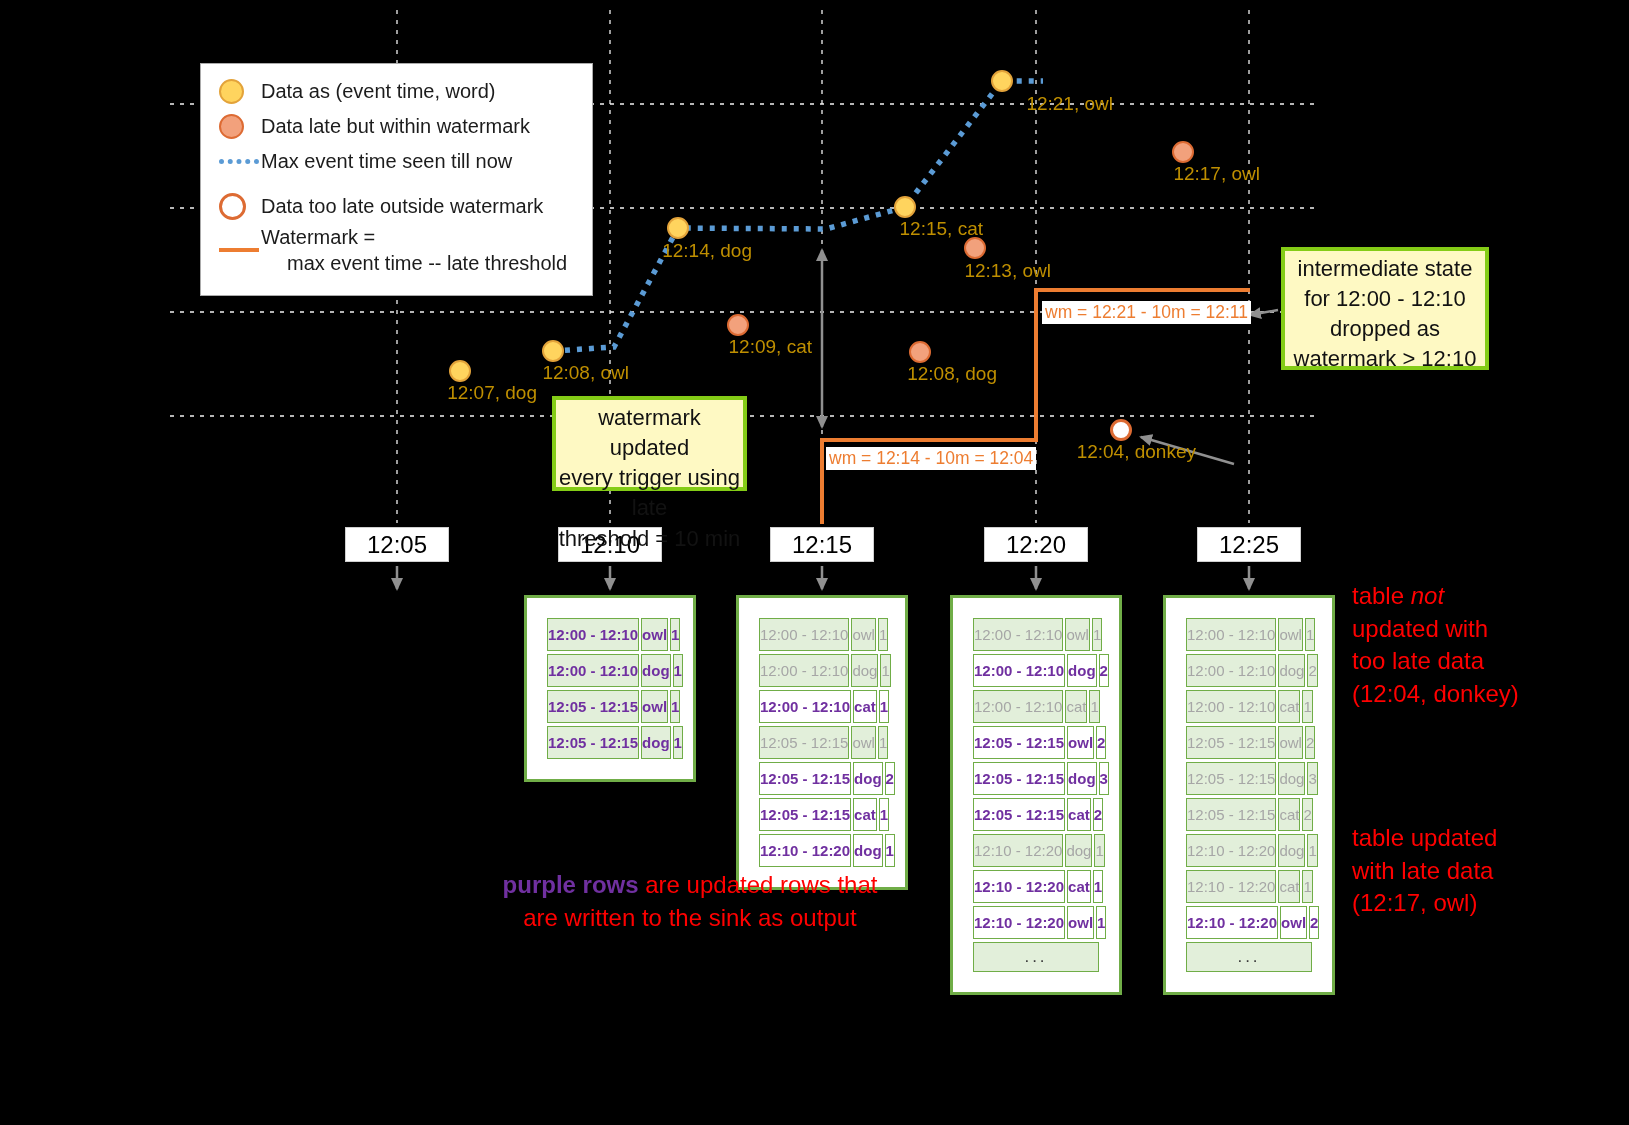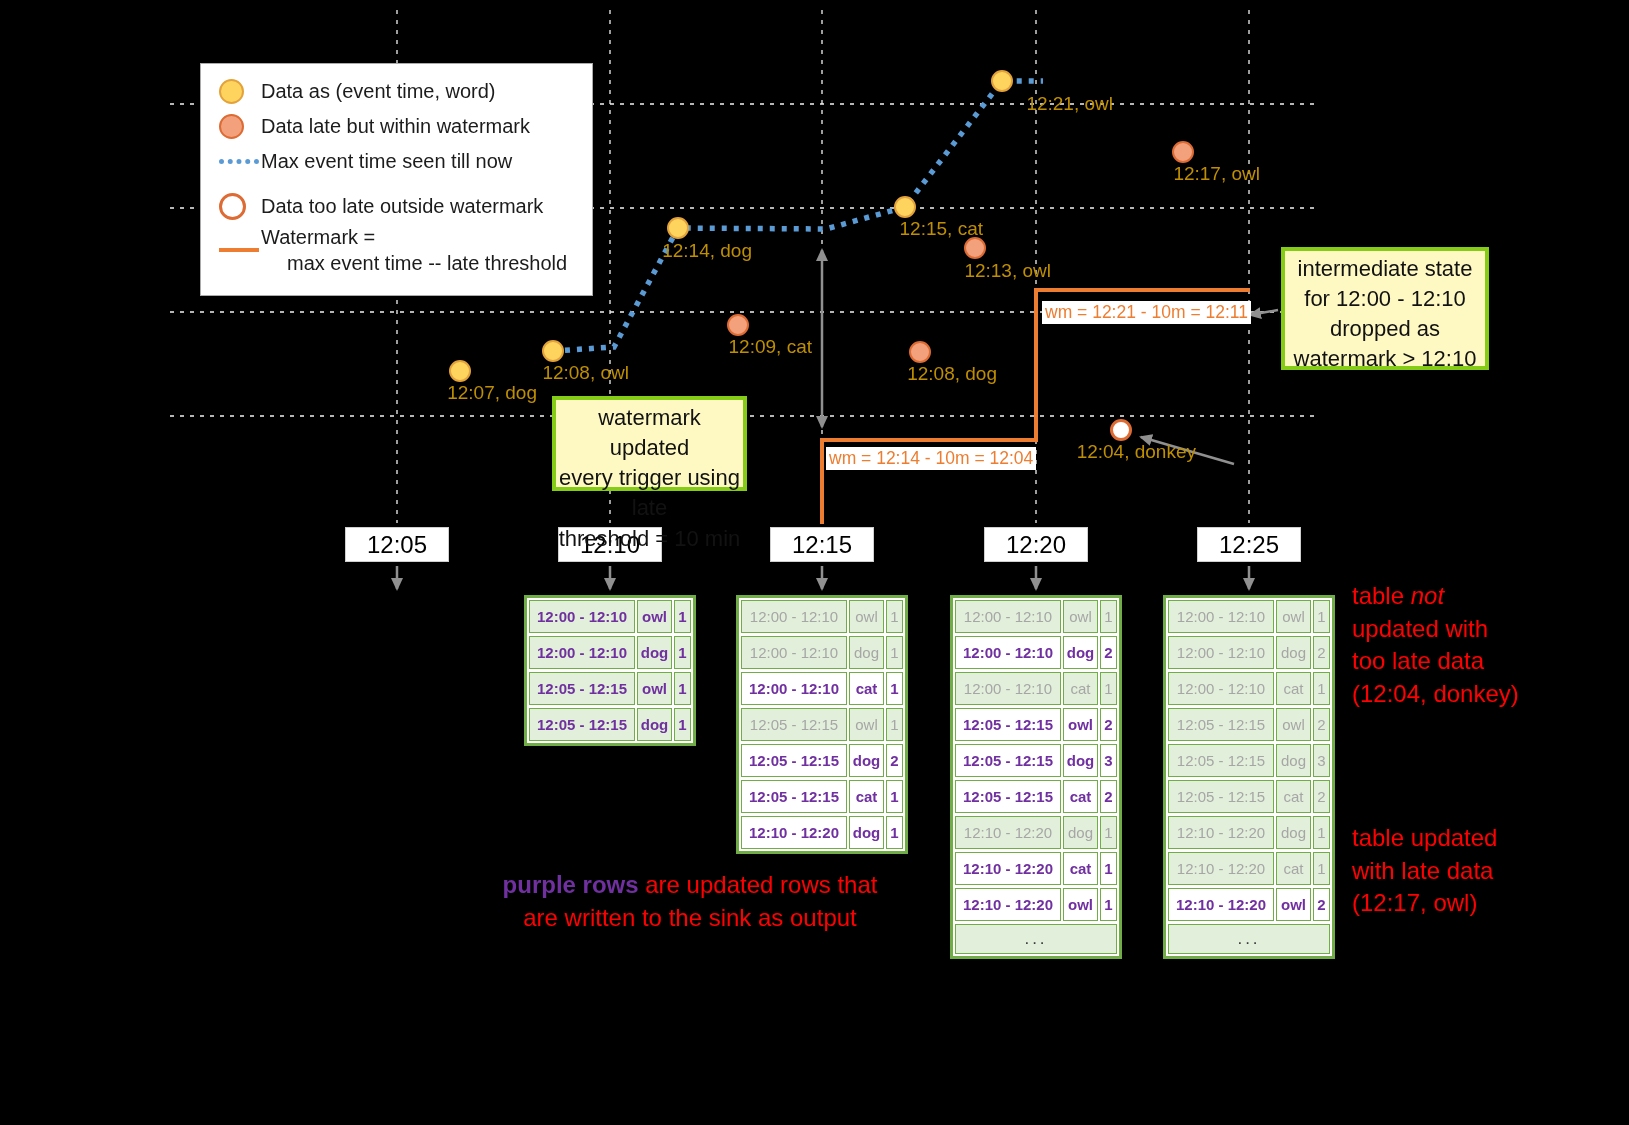--- a/index.html
+++ b/index.html
@@ -37,21 +37,21 @@
   .ic-watermark::before{content:"";width:40px;height:4px;background:var(--wm-line)}
   .legend-text{font-size:20px;color:#1C1C1C;line-height:1.32}
   .legend-sub{padding-left:26px}
 
   .trigger-box{position:absolute;top:527px;width:104px;height:35px;background:#fff;border:1px solid #CFCFCF;color:#000;font-size:24px;text-align:center;line-height:33px}
 
   .callout{position:absolute;background:#fef9c3;border:4px solid #84cc16;color:#121212;text-align:center;white-space:pre-line;font-size:22px;line-height:1.37}
 
   .wm-label{position:absolute;background:#fff;color:var(--wm-line);font-size:17.5px;font-weight:400;padding:1px 3px;white-space:nowrap}
 
-  .rtable{position:absolute;width:172px;background:#fff;border:3px solid var(--table-green);padding:2px}
+  .rtable{position:absolute;width:172px;background:#fff;border:3px solid var(--table-green);padding:20px}
   .trow{display:flex;gap:2px}
   .trow + .trow,.trow-ellipsis{margin-top:3px}
   .cell{height:33px;border:1.5px solid var(--table-green);background:var(--table-green-bg);display:flex;align-items:center;justify-content:center;font-size:15px;white-space:nowrap}
   .c-win{width:106px}
   .c-word{width:35px}
   .c-cnt{flex:1}
   .trow.up .cell{background:#fff;color:var(--updated-purple);font-weight:700}
   .trow.old .cell{color:var(--old-gray);font-weight:400}
   .rtable.first .trow.up .cell{background:var(--table-green-bg)}
   .trow-ellipsis{height:30px;border:1.5px solid var(--table-green);background:var(--table-green-bg);display:flex;align-items:center;justify-content:center;font-size:17px;color:#3A3A3A;letter-spacing:3px}

